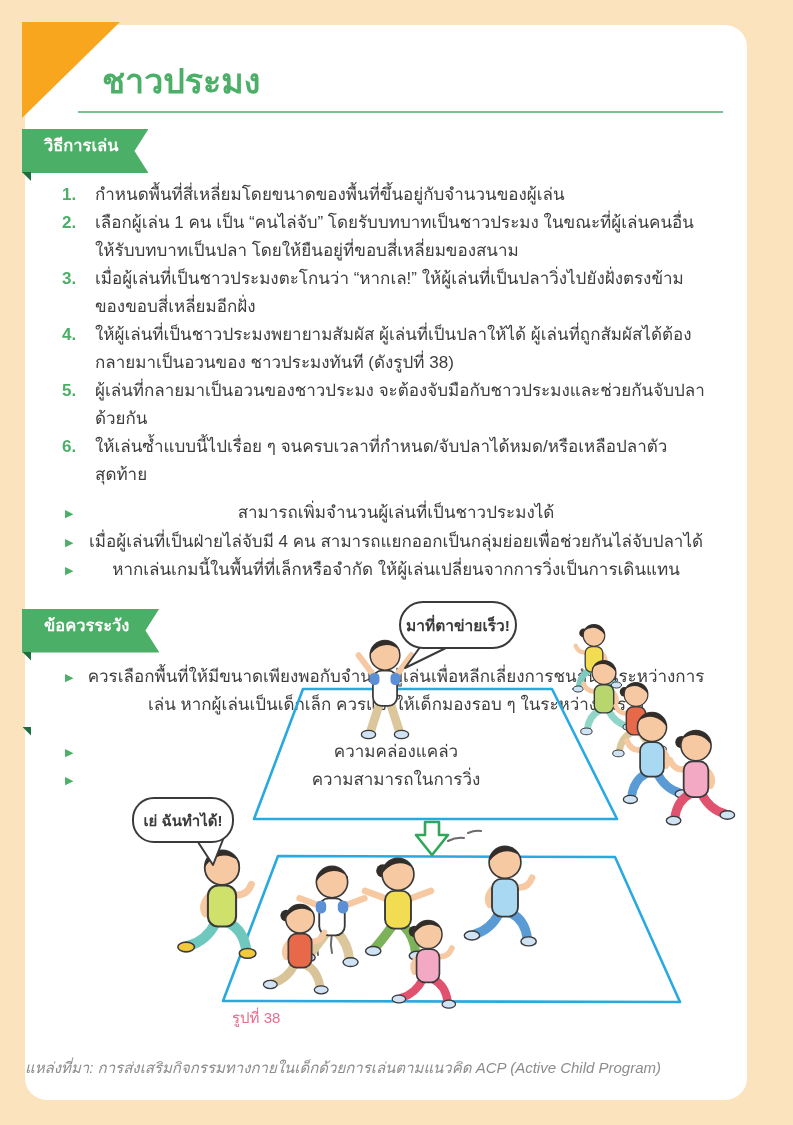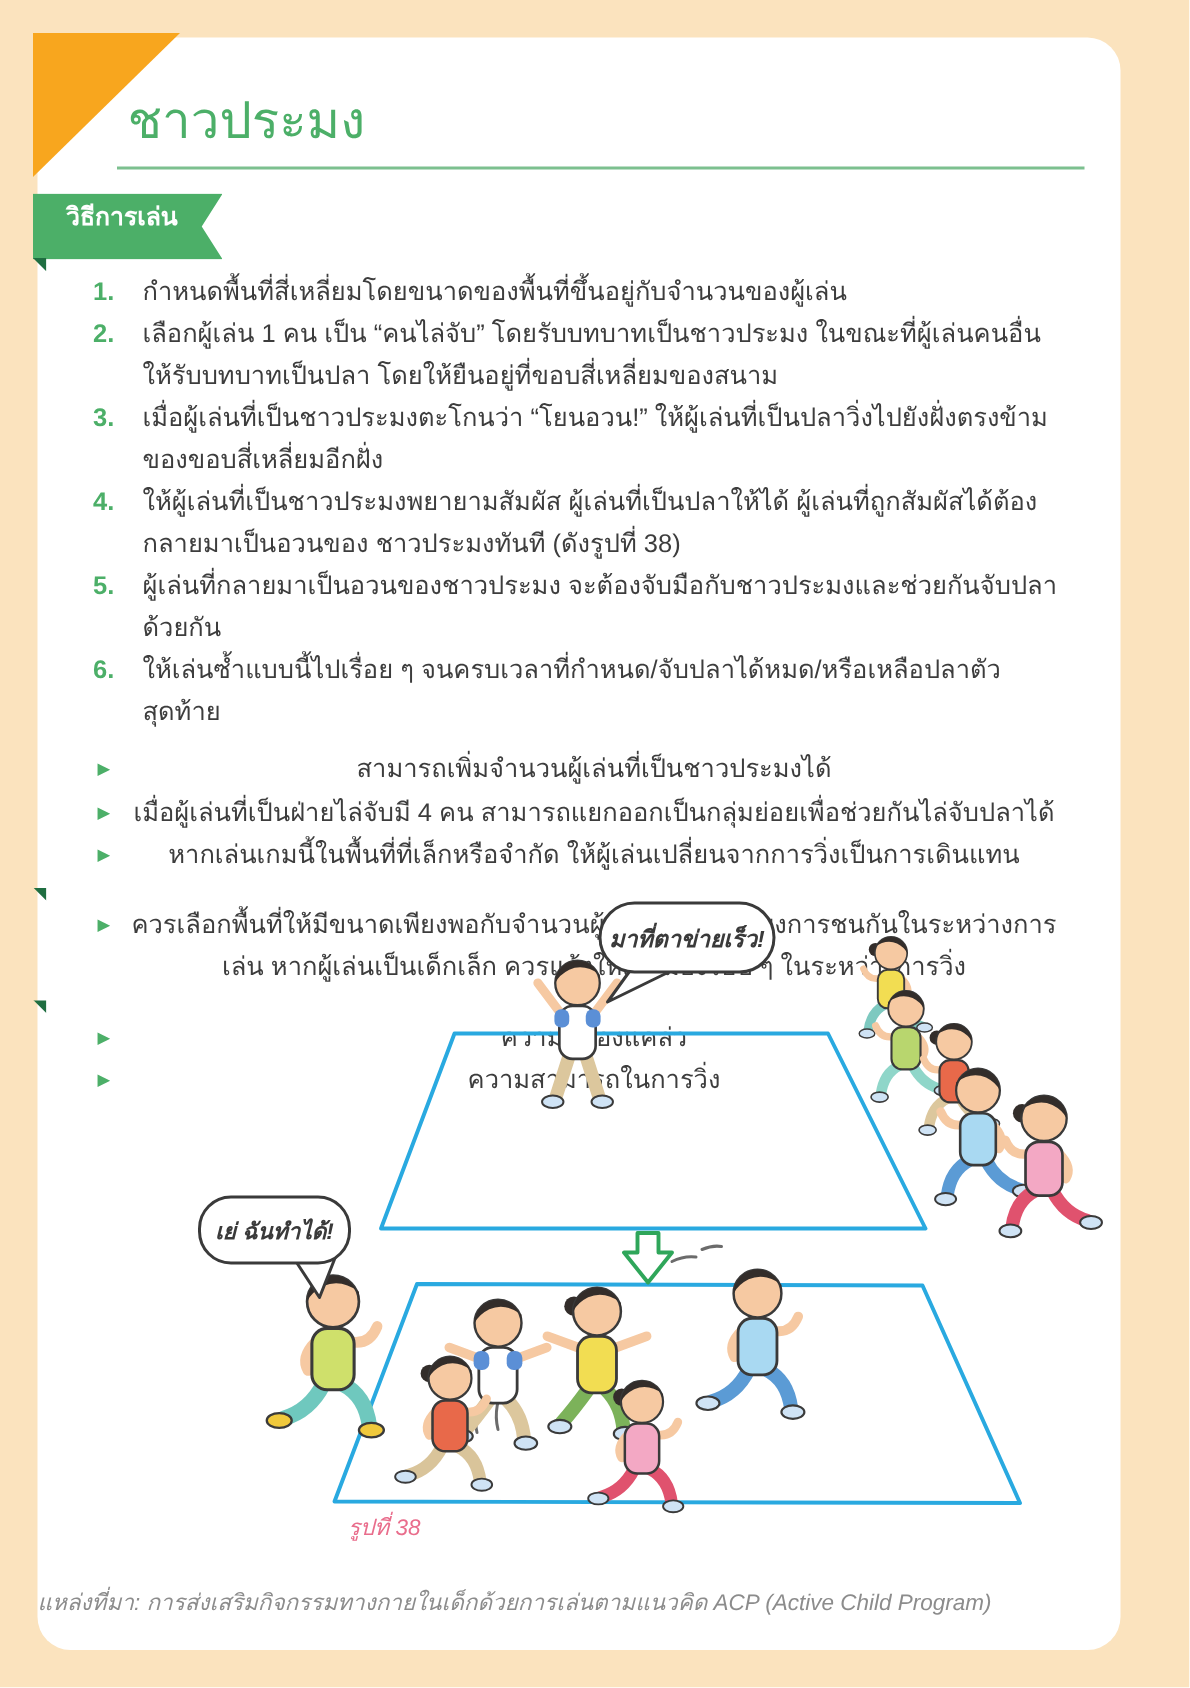--- a/index.html
+++ b/index.html
@@ -7,38 +7,38 @@
     --amber:#F8A61E; --ink:#3D3D3D; --court:#29A9E0; --pink:#E96D8C; --gray:#8C8C8C;
   }
   *{margin:0;padding:0;box-sizing:border-box;}
   html,body{width:793px;}
   body{font-family:"Liberation Sans","DejaVu Sans",sans-serif;color:var(--ink);}
   .page{position:relative;width:793px;height:1125px;background:var(--peach);overflow:hidden;}
   .card{position:absolute;left:25px;top:25px;width:722px;height:1075px;background:#ffffff;border-radius:22px;}
   .corner-triangle{position:absolute;left:22px;top:22px;width:98px;height:96px;background:var(--amber);
     clip-path:polygon(0 0,100% 0,0 100%);}
   .content{position:absolute;left:25px;top:25px;width:722px;height:1075px;padding:33px 40px 0 37px;}
-  .title{margin-left:23px;font-size:34px;line-height:46px;font-weight:normal;color:var(--green);}
+  .title{margin-left:40px;font-size:34px;line-height:46px;font-weight:bold;color:var(--green);}
   .title-underline{margin:7px 0 0 16px;width:645px;height:2px;background:var(--green-line);}
   .ribbon{position:relative;display:inline-block;margin-left:-40px;margin-top:16px;height:44px;line-height:32px;
     padding:0 30px 16px 22px;background:var(--green);color:#fff;font-weight:bold;font-size:16.5px;
     clip-path:polygon(0 0,100% 0,calc(100% - 14px) 50%,100% 100%,0 100%);}
   .ribbon-wrap{position:relative;display:block;}
   .ribbon-fold{position:absolute;left:-40px;margin-top:-1px;width:9px;height:9px;background:var(--green-dark);
     clip-path:polygon(0 0,100% 0,100% 100%);}
   ol.numlist{list-style:none;margin:8px 0 0 0;}
   ol.numlist li{display:flex;align-items:flex-start;font-size:17px;line-height:28px;}
   ol.numlist .num{flex:0 0 23px;color:var(--green);font-weight:bold;}
   ol.numlist .txt{flex:1;max-width:660px;margin-left:10px;}
   ul.arrowlist{list-style:none;margin:10px 0 0 3px;}
   ul.arrowlist li{display:flex;align-items:flex-start;font-size:17px;line-height:28.5px;}
   ul.arrowlist .marker{flex:0 0 20px;color:var(--green);font-size:11px;line-height:28.5px;}
   ul.arrowlist .txt{flex:1;max-width:650px;text-align:center;}
   .spacer-sm{height:8px;}
-  .illustration{position:absolute;left:0;top:575px;width:793px;height:470px;pointer-events:none;font-style:italic;}
+  .illustration{position:absolute;left:0;top:575px;width:793px;height:470px;pointer-events:none;}
   .illustration svg{display:block;}
   .source{position:absolute;left:25px;top:1056px;width:722px;text-align:left;font-style:italic;
     color:var(--gray);font-size:15px;}
   svg text.bubble-text{font-family:"Liberation Sans","DejaVu Sans",sans-serif;font-weight:bold;fill:#3a3a3a;}
   svg text.caption{font-family:"Liberation Sans","DejaVu Sans",sans-serif;fill:var(--pink);}
 </style>
 </head>
 <body>
 
 <div class="page">
@@ -60,21 +60,21 @@
           <span class="txt">กำหนดพื้นที่สี่เหลี่ยมโดยขนาดของพื้นที่ขึ้นอยู่กับจำนวนของผู้เล่น</span>
         </li>
 
         <li>
           <span class="num">2.</span>
           <span class="txt">เลือกผู้เล่น 1 คน เป็น “คนไล่จับ” โดยรับบทบาทเป็นชาวประมง ในขณะที่ผู้เล่นคนอื่นให้รับบทบาทเป็นปลา โดยให้ยืนอยู่ที่ขอบสี่เหลี่ยมของสนาม</span>
         </li>
 
         <li>
           <span class="num">3.</span>
-          <span class="txt">เมื่อผู้เล่นที่เป็นชาวประมงตะโกนว่า “โยนอวน!” ให้ผู้เล่นที่เป็นปลาวิ่งไปยังฝั่งตรงข้ามของขอบสี่เหลี่ยมอีกฝั่ง</span>
+          <span class="txt">เมื่อผู้เล่นที่เป็นชาวประมงตะโกนว่า “หากเล!” ให้ผู้เล่นที่เป็นปลาวิ่งไปยังฝั่งตรงข้ามของขอบสี่เหลี่ยมอีกฝั่ง</span>
         </li>
 
         <li>
           <span class="num">4.</span>
           <span class="txt">ให้ผู้เล่นที่เป็นชาวประมงพยายามสัมผัส ผู้เล่นที่เป็นปลาให้ได้ ผู้เล่นที่ถูกสัมผัสได้ต้องกลายมาเป็นอวนของ ชาวประมงทันที (ดังรูปที่ 38)</span>
         </li>
 
         <li>
           <span class="num">5.</span>
           <span class="txt">ผู้เล่นที่กลายมาเป็นอวนของชาวประมง จะต้องจับมือกับชาวประมงและช่วยกันจับปลาด้วยกัน</span>
@@ -99,20 +99,21 @@
         </li>
 
         <li>
           <span class="marker">▶</span>
           <span class="txt">หากเล่นเกมนี้ในพื้นที่ที่เล็กหรือจำกัด ให้ผู้เล่นเปลี่ยนจากการวิ่งเป็นการเดินแทน</span>
         </li>
       </ul>
     <div class="spacer-sm"></div>
 
     <div class="ribbon-wrap">
+      <div class="ribbon">ข้อควรระวัง</div>
       <div class="ribbon-fold"></div>
     </div>
     <ul class="arrowlist">
 
         <li>
           <span class="marker">▶</span>
           <span class="txt">ควรเลือกพื้นที่ให้มีขนาดเพียงพอกับจำนวนผู้เล่นเพื่อหลีกเลี่ยงการชนกันในระหว่างการเล่น หากผู้เล่นเป็นเด็กเล็ก ควรแจ้งให้เด็กมองรอบ ๆ ในระหว่างการวิ่ง</span>
         </li>
       </ul>
     <div class="spacer-sm"></div>

